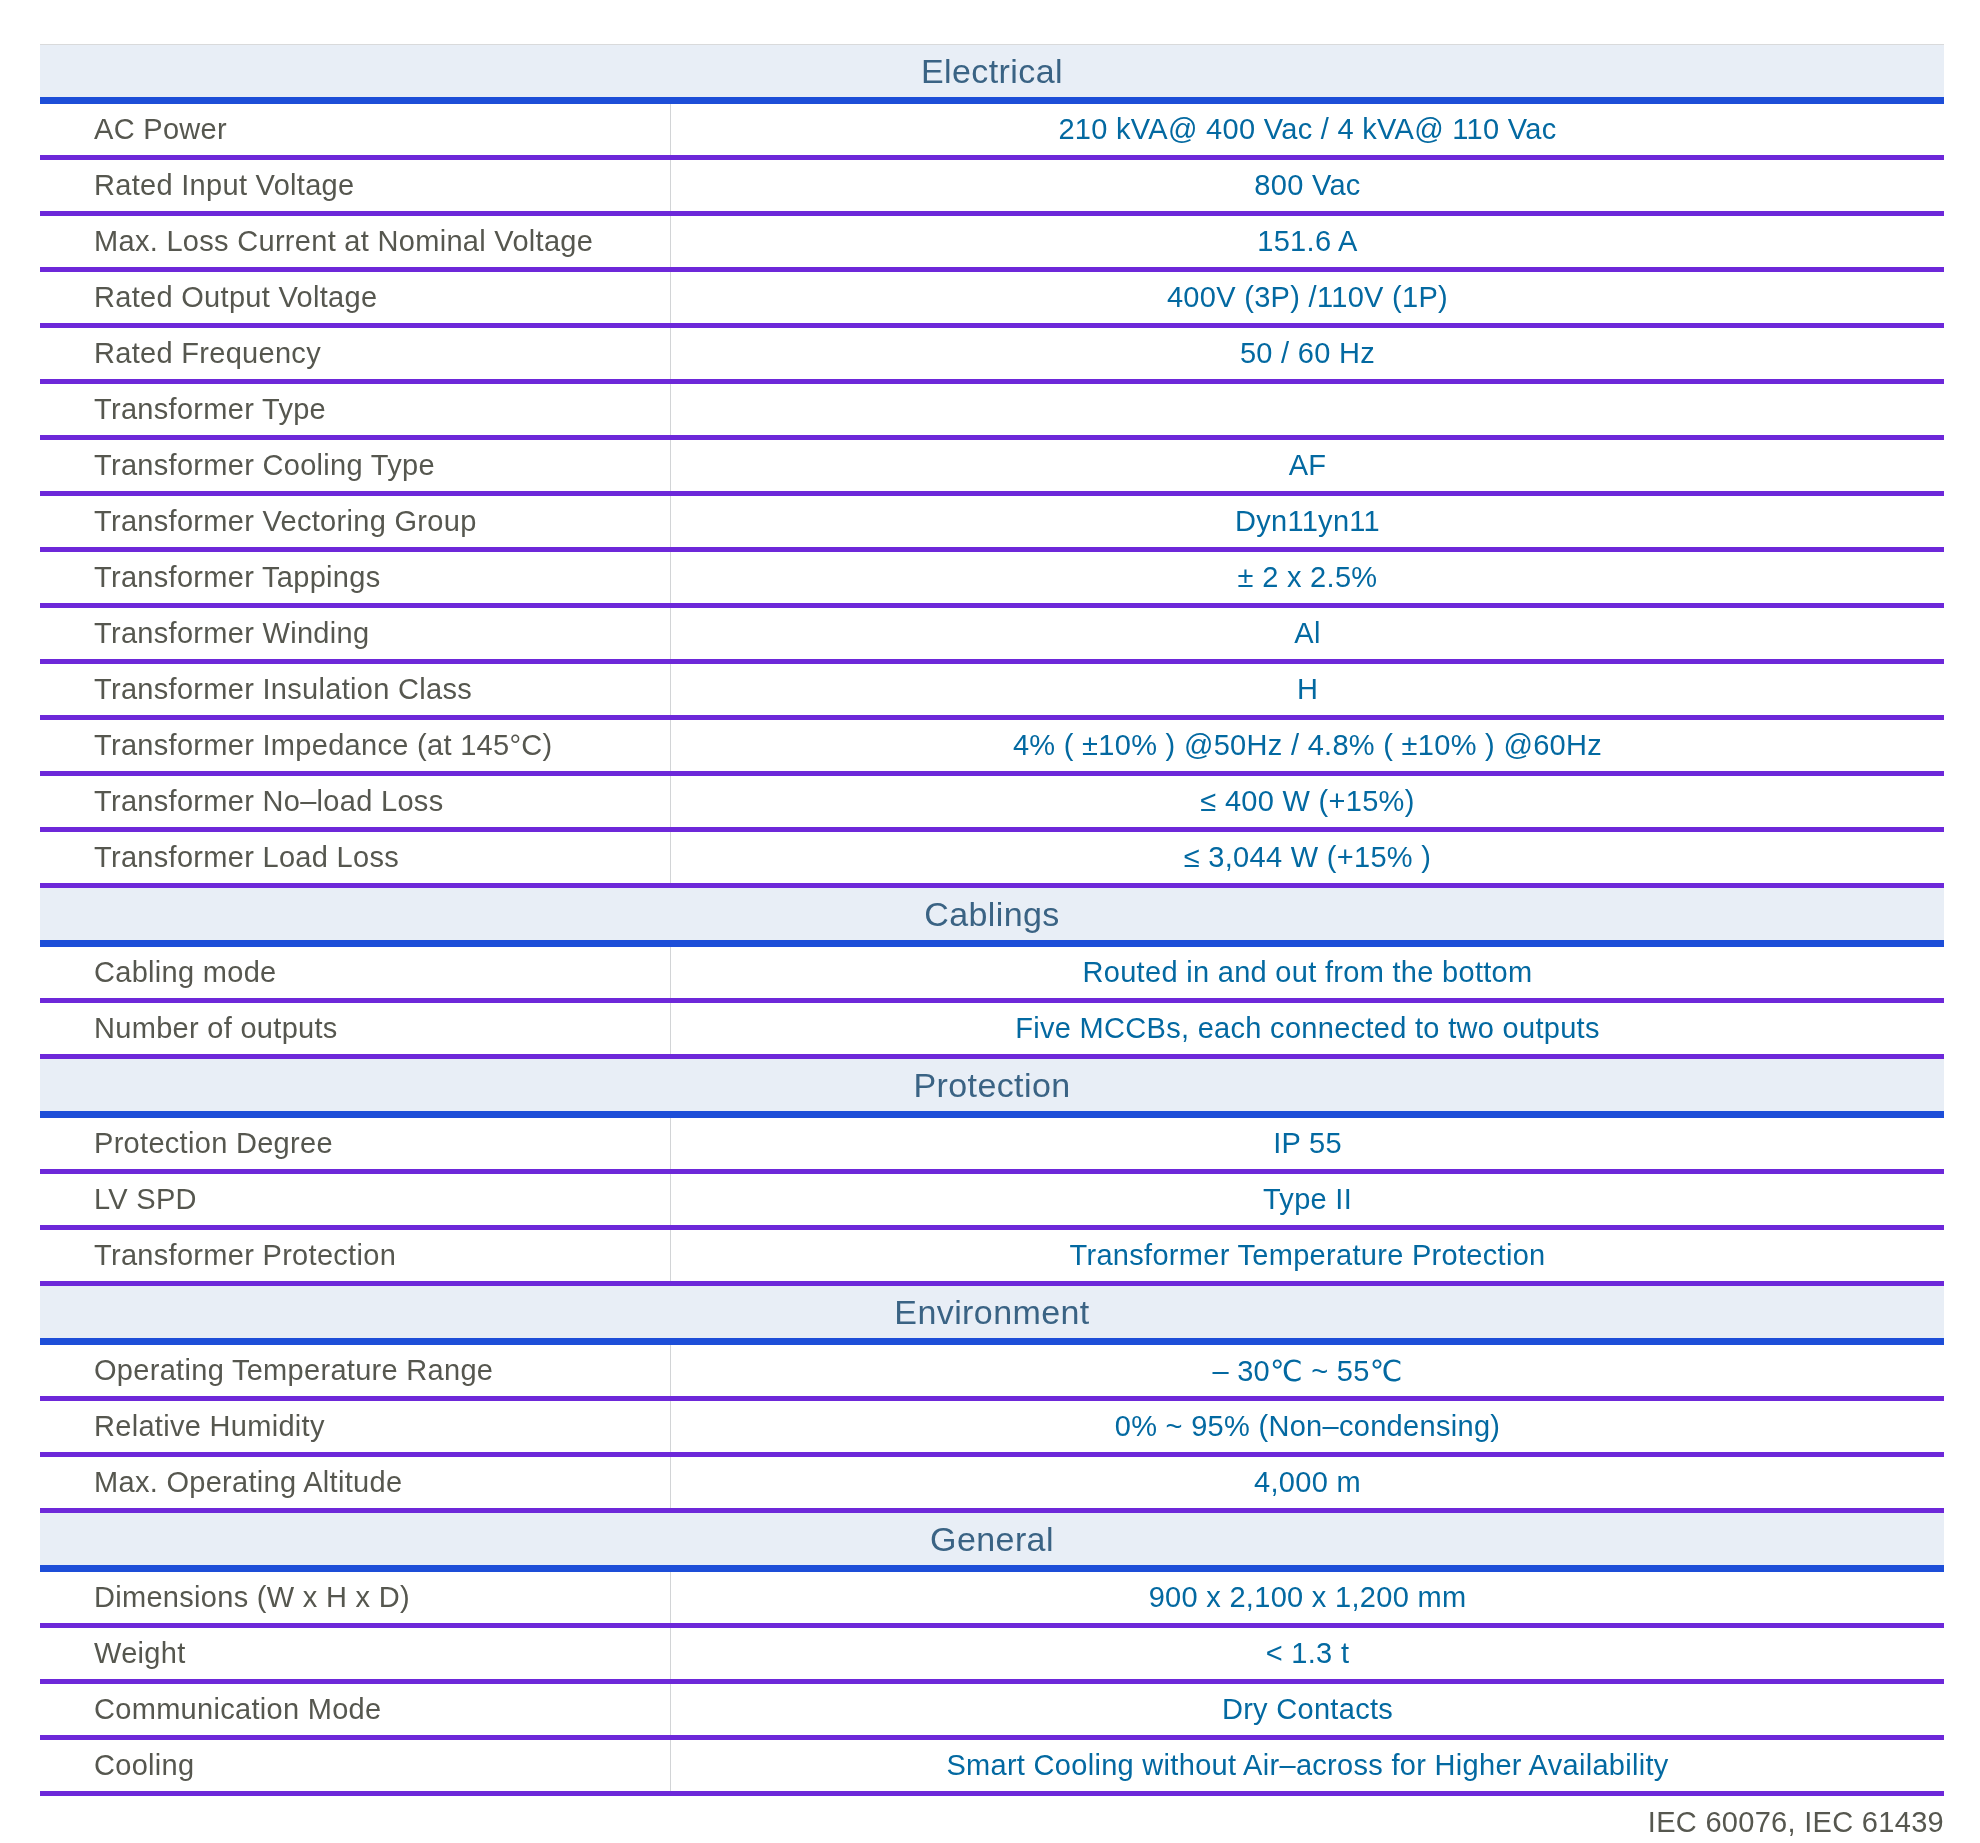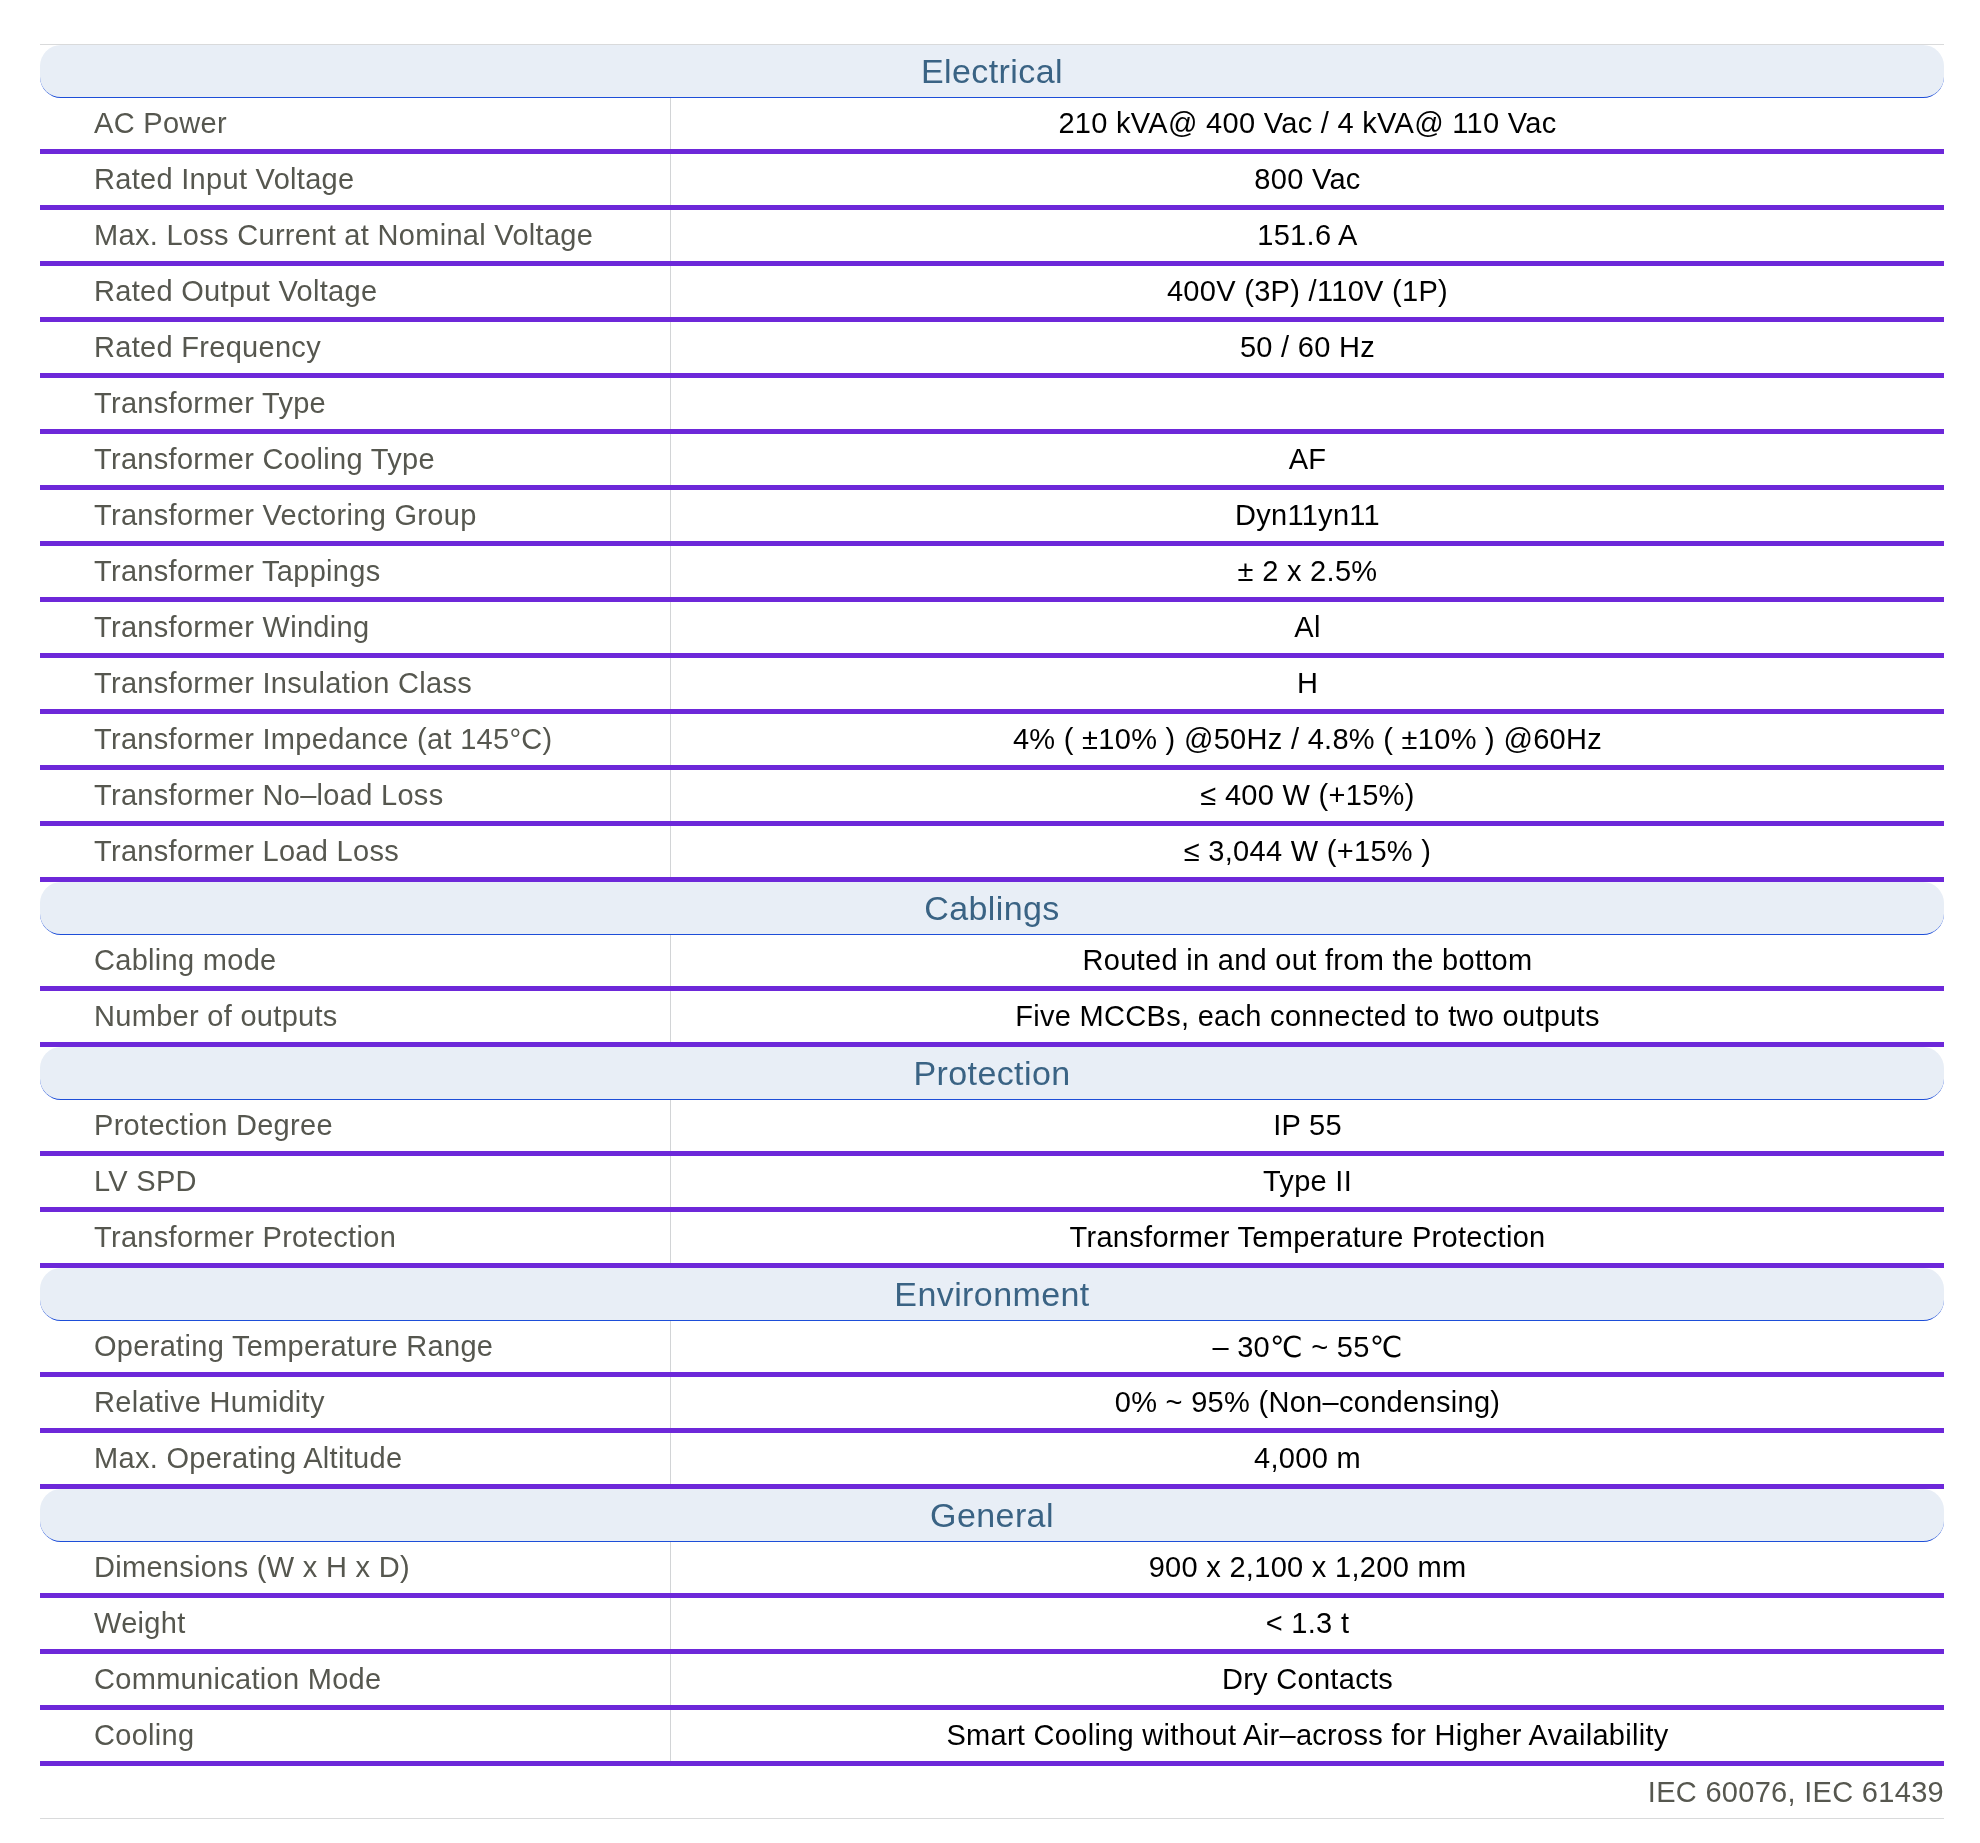--- a/index.html
+++ b/index.html
@@ -18,28 +18,27 @@
   .spec-table {
     position: absolute;
     left: 40px;
     top: 44px;
     width: 1904px;
     border-top: 1px solid #d9dadb;
   }
   .section-header {
     height: 52px;
     background: #e8eef6;
-    border-bottom: 1px solid #1d4ed8;
+    border-bottom: 7px solid #1d4ed8;
     display: flex;
     align-items: center;
     justify-content: center;
     color: #3a6384;
     font-size: 34px;
     letter-spacing: 0.4px;
-    border-radius: 21px;
   }
   .spec-row {
     display: flex;
     height: 51px;
     border-bottom: 5px solid #6d28d9;
     background: #ffffff;
   }
   .spec-label {
     width: 631px;
     box-sizing: border-box;
@@ -50,21 +49,21 @@
     color: #56574f;
     font-size: 29px;
     letter-spacing: 0.3px;
     white-space: nowrap;
   }
   .spec-value {
     flex: 1;
     display: flex;
     align-items: center;
     justify-content: center;
-    color: #000000;
+    color: #0369a1;
     font-size: 29px;
     letter-spacing: 0.3px;
     white-space: nowrap;
   }
   .footer-row {
     height: 52px;
     display: flex;
     align-items: center;
     justify-content: flex-end;
     border-bottom: 1px solid #d9dadb;

